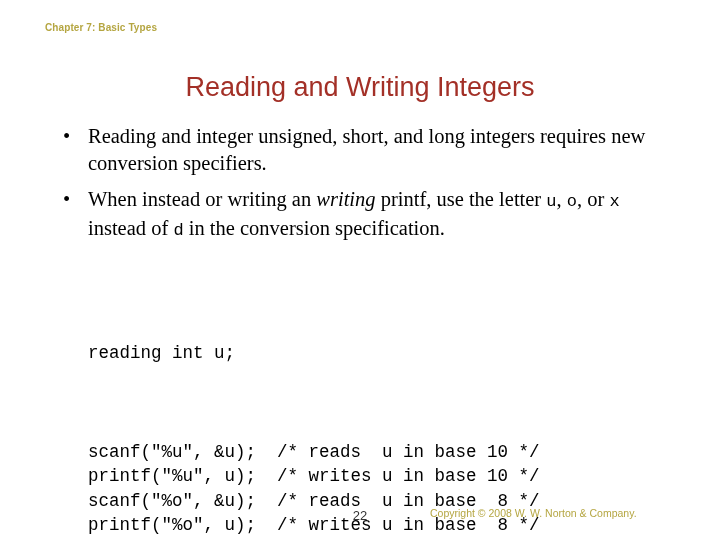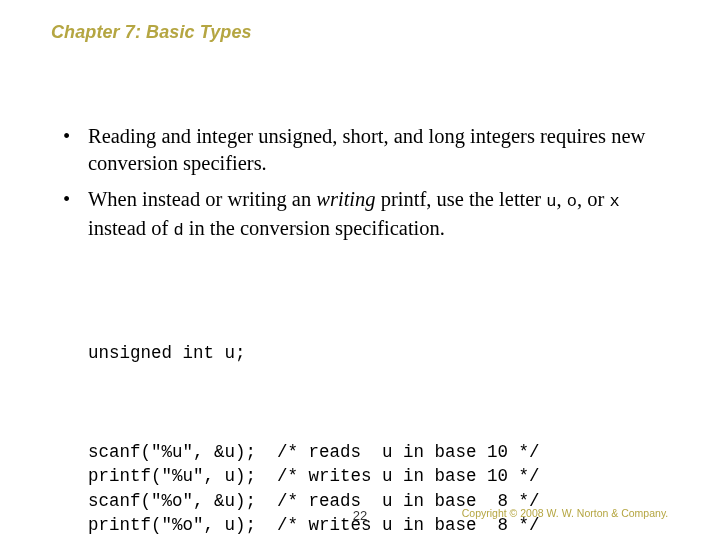--- a/index.html
+++ b/index.html
@@ -19,26 +19,25 @@
     position: absolute;
     left: 0; top: 0;
     width: 720px;
     height: 540px;
     background: #ffffff;
   }
 
   
   .chapter-header {
     position: absolute;
-    left: 51px;
+    left: 45px;
     top: 22px;
     font-family: "Liberation Sans", "DejaVu Sans", sans-serif;
-    font-size: 18px;
-    font-weight: bold;
-    font-style: italic;
+    font-size: 10px;
+    font-weight: bold;
     color: #b5a642;
     letter-spacing: 0.1px;
     white-space: nowrap;
   }
 
   
   .slide-title {
     position: absolute;
     left: 0;
     top: 72px;
@@ -168,48 +167,48 @@
     font-family: Liberation Sans, sans-serif;
     font-size: 13px;
     color: #333333;
   }
 
   .copyright {
     position: absolute;
     left: 430px;
     top: 507px;
     width: 270px;
-    text-align: center;
     font-family: "Liberation Sans", "DejaVu Sans", sans-serif;
     font-size: 10.5px;
     line-height: 12.5px;
     color: #b5a642;
   }
 </style>
 </head>
 <body>
 
 <div class="slide">
 
   <div class="chapter-header">Chapter 7: Basic Types</div>
 
+  <div class="slide-title">Reading and Writing Integers</div>
 
   <div class="bullets">
     <div class="bullet-item">
       <span class="bullet-dot">•</span>
       <span class="bullet-text"><span>Reading and integer unsigned, short, and long integers requires new conversion specifiers.</span></span>
     </div>
     <div class="bullet-item">
       <span class="bullet-dot">•</span>
       <span class="bullet-text"><span>When instead or writing an </span><span class="ital">writing</span><span> printf, use the letter </span><span class="code-inline">u</span><span>, </span><span class="code-inline">o</span><span>, or </span><span class="code-inline">x</span><span> instead of </span><span class="code-inline">d</span><span> in the conversion specification.</span></span>
     </div>
   </div>
 
   <div class="code-block">
-    <div class="code-decl">unsigned int u;</div>
+    <div class="code-decl">reading int u;</div>
     <div class="code-lines"><div>scanf("%u", &amp;u);  /* reads  u in base 10 */</div><div>printf("%u", u);  /* writes u in base 10 */</div><div>scanf("%o", &amp;u);  /* reads  u in base  8 */</div><div>printf("%o", u);  /* writes u in base  8 */</div><div>scanf("%x", &amp;u);  /* reads  u in base 16 */</div></div>
   </div>
 
   <div class="footer-logo">
     <div class="logo-row1">
       <span class="logo-c">C</span><span class="logo-word">PROGRAMMING</span>
     </div>
     <div class="logo-row2">
       <span class="logo-sub">A Modern Approach</span><span class="logo-edition">SECOND EDITION</span>
     </div>

